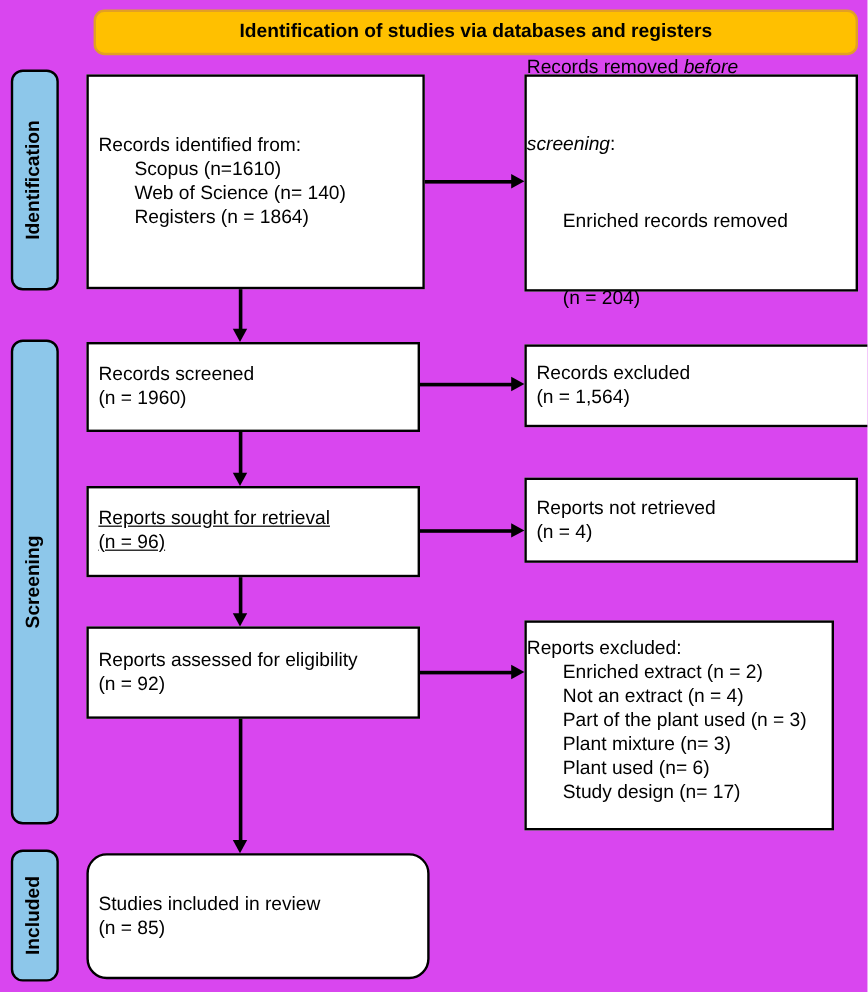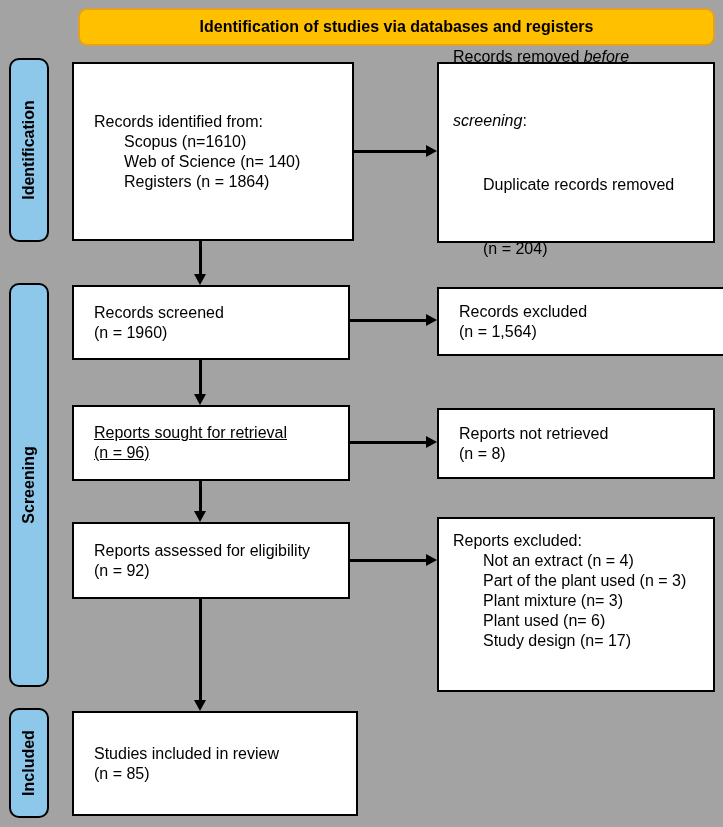--- a/index.html
+++ b/index.html
@@ -3,43 +3,43 @@
 <meta charset="utf-8">
 <style>
   :root{
     --banner-fill:#FFC000;
     --banner-border:#E2A024;
     --stage-fill:#8DC7EA;
     --line:#000000;
   }
   html,body{margin:0;padding:0;background:#ffffff;}
   .canvas{
-    position:relative;width:723px;height:827px;background:#a3a3a3;
+    position:relative;width:723px;height:827px;background:#d946ef;
     font-family:"Liberation Sans","DejaVu Sans",sans-serif;
     color:#000;font-size:16px;line-height:20px;overflow:hidden;
   }
   .banner{
     position:absolute;left:78px;top:8px;width:633px;height:34px;
     background:var(--banner-fill);border:2px solid var(--banner-border);
     border-radius:9px;display:flex;align-items:center;justify-content:center;
     font-weight:bold;
   }
   .stage{
     position:absolute;left:9px;width:36px;
     background:var(--stage-fill);border:2px solid var(--line);border-radius:10px;
     display:flex;align-items:center;justify-content:center;
   }
   .stage span{transform:rotate(-90deg);white-space:nowrap;font-weight:bold;}
   .fbox{
     position:absolute;background:#fff;border:2px solid var(--line);
     box-sizing:border-box;
   }
   .center-v{display:flex;flex-direction:column;justify-content:center;}
-  .pl20{padding-left:20px;padding-right:6px;}
-  .pl14{padding-left:14px;padding-right:6px;gap:44px;}
+  .pl20{padding-left:8px;padding-right:6px;}
+  .pl14{padding-right:6px;gap:44px;}
   .indent{padding-left:30px;}
   .hline{position:absolute;height:3px;background:var(--line);}
   .vline{position:absolute;width:3px;background:var(--line);}
   .harrow{position:absolute;width:0;height:0;border-top:6px solid transparent;border-bottom:6px solid transparent;border-left:11px solid var(--line);}
   .varrow{position:absolute;width:0;height:0;border-left:6px solid transparent;border-right:6px solid transparent;border-top:11px solid var(--line);}
   i{font-style:italic;}
 </style>
 </head>
 <body>
 
@@ -66,56 +66,57 @@
     <div class="indent">Registers (n = 1864)</div>
   </div>
 
   <div class="fbox center-v pl14" style="left:437px;top:62px;width:278px;height:181px;">
     <div>
       <span>Records removed </span><i>before</i>
     </div>
     <div>
       <i>screening</i><span>:</span>
     </div>
-    <div class="indent">Duplicate records removed</div>
+    <div class="indent">Enriched records removed</div>
     <div class="indent">(n = 204)</div>
   </div>
 
   <div class="fbox center-v pl20" style="left:72px;top:285px;width:278px;height:75px;">
     <div>Records screened</div>
     <div>(n = 1960)</div>
   </div>
   <div class="fbox center-v pl20" style="left:437px;top:287px;width:315px;height:69px;">
     <div>Records excluded</div>
     <div>(n = 1,564)</div>
   </div>
 
   <div class="fbox center-v pl20" style="left:72px;top:405px;width:278px;height:76px;text-decoration:underline;">
     <div>Reports sought for retrieval</div>
     <div>(n = 96)</div>
   </div>
-  <div class="fbox center-v pl20" style="left:437px;top:408px;width:278px;height:71px;">
+  <div class="fbox center-v pl20" style="left:437px;top:398px;width:278px;height:71px;">
     <div>Reports not retrieved</div>
-    <div>(n = 8)</div>
+    <div>(n = 4)</div>
   </div>
 
   <div class="fbox center-v pl20" style="left:72px;top:522px;width:278px;height:77px;">
     <div>Reports assessed for eligibility</div>
     <div>(n = 92)</div>
   </div>
-  <div class="fbox pl14" style="left:437px;top:517px;width:278px;height:175px;padding-top:12px;">
+  <div class="fbox pl14" style="left:437px;top:517px;width:258px;height:175px;padding-top:12px;">
     <div>Reports excluded:</div>
+    <div class="indent">Enriched extract (n = 2)</div>
     <div class="indent">Not an extract (n = 4)</div>
     <div class="indent">Part of the plant used (n = 3)</div>
     <div class="indent">Plant mixture (n= 3)</div>
     <div class="indent">Plant used (n= 6)</div>
     <div class="indent">Study design (n= 17)</div>
   </div>
 
-  <div class="fbox center-v pl20" style="left:72px;top:711px;width:286px;height:105px;">
+  <div class="fbox center-v pl20" style="left:72px;top:711px;width:286px;height:105px;border-radius:17px;">
     <div>Studies included in review</div>
     <div>(n = 85)</div>
   </div>
 
   <div class="hline" style="left:354px;top:150px;width:73px;"></div>
   <div class="harrow" style="left:426px;top:145px;"></div>
 
   <div class="hline" style="left:350px;top:319px;width:77px;"></div>
   <div class="harrow" style="left:426px;top:314px;"></div>
 

